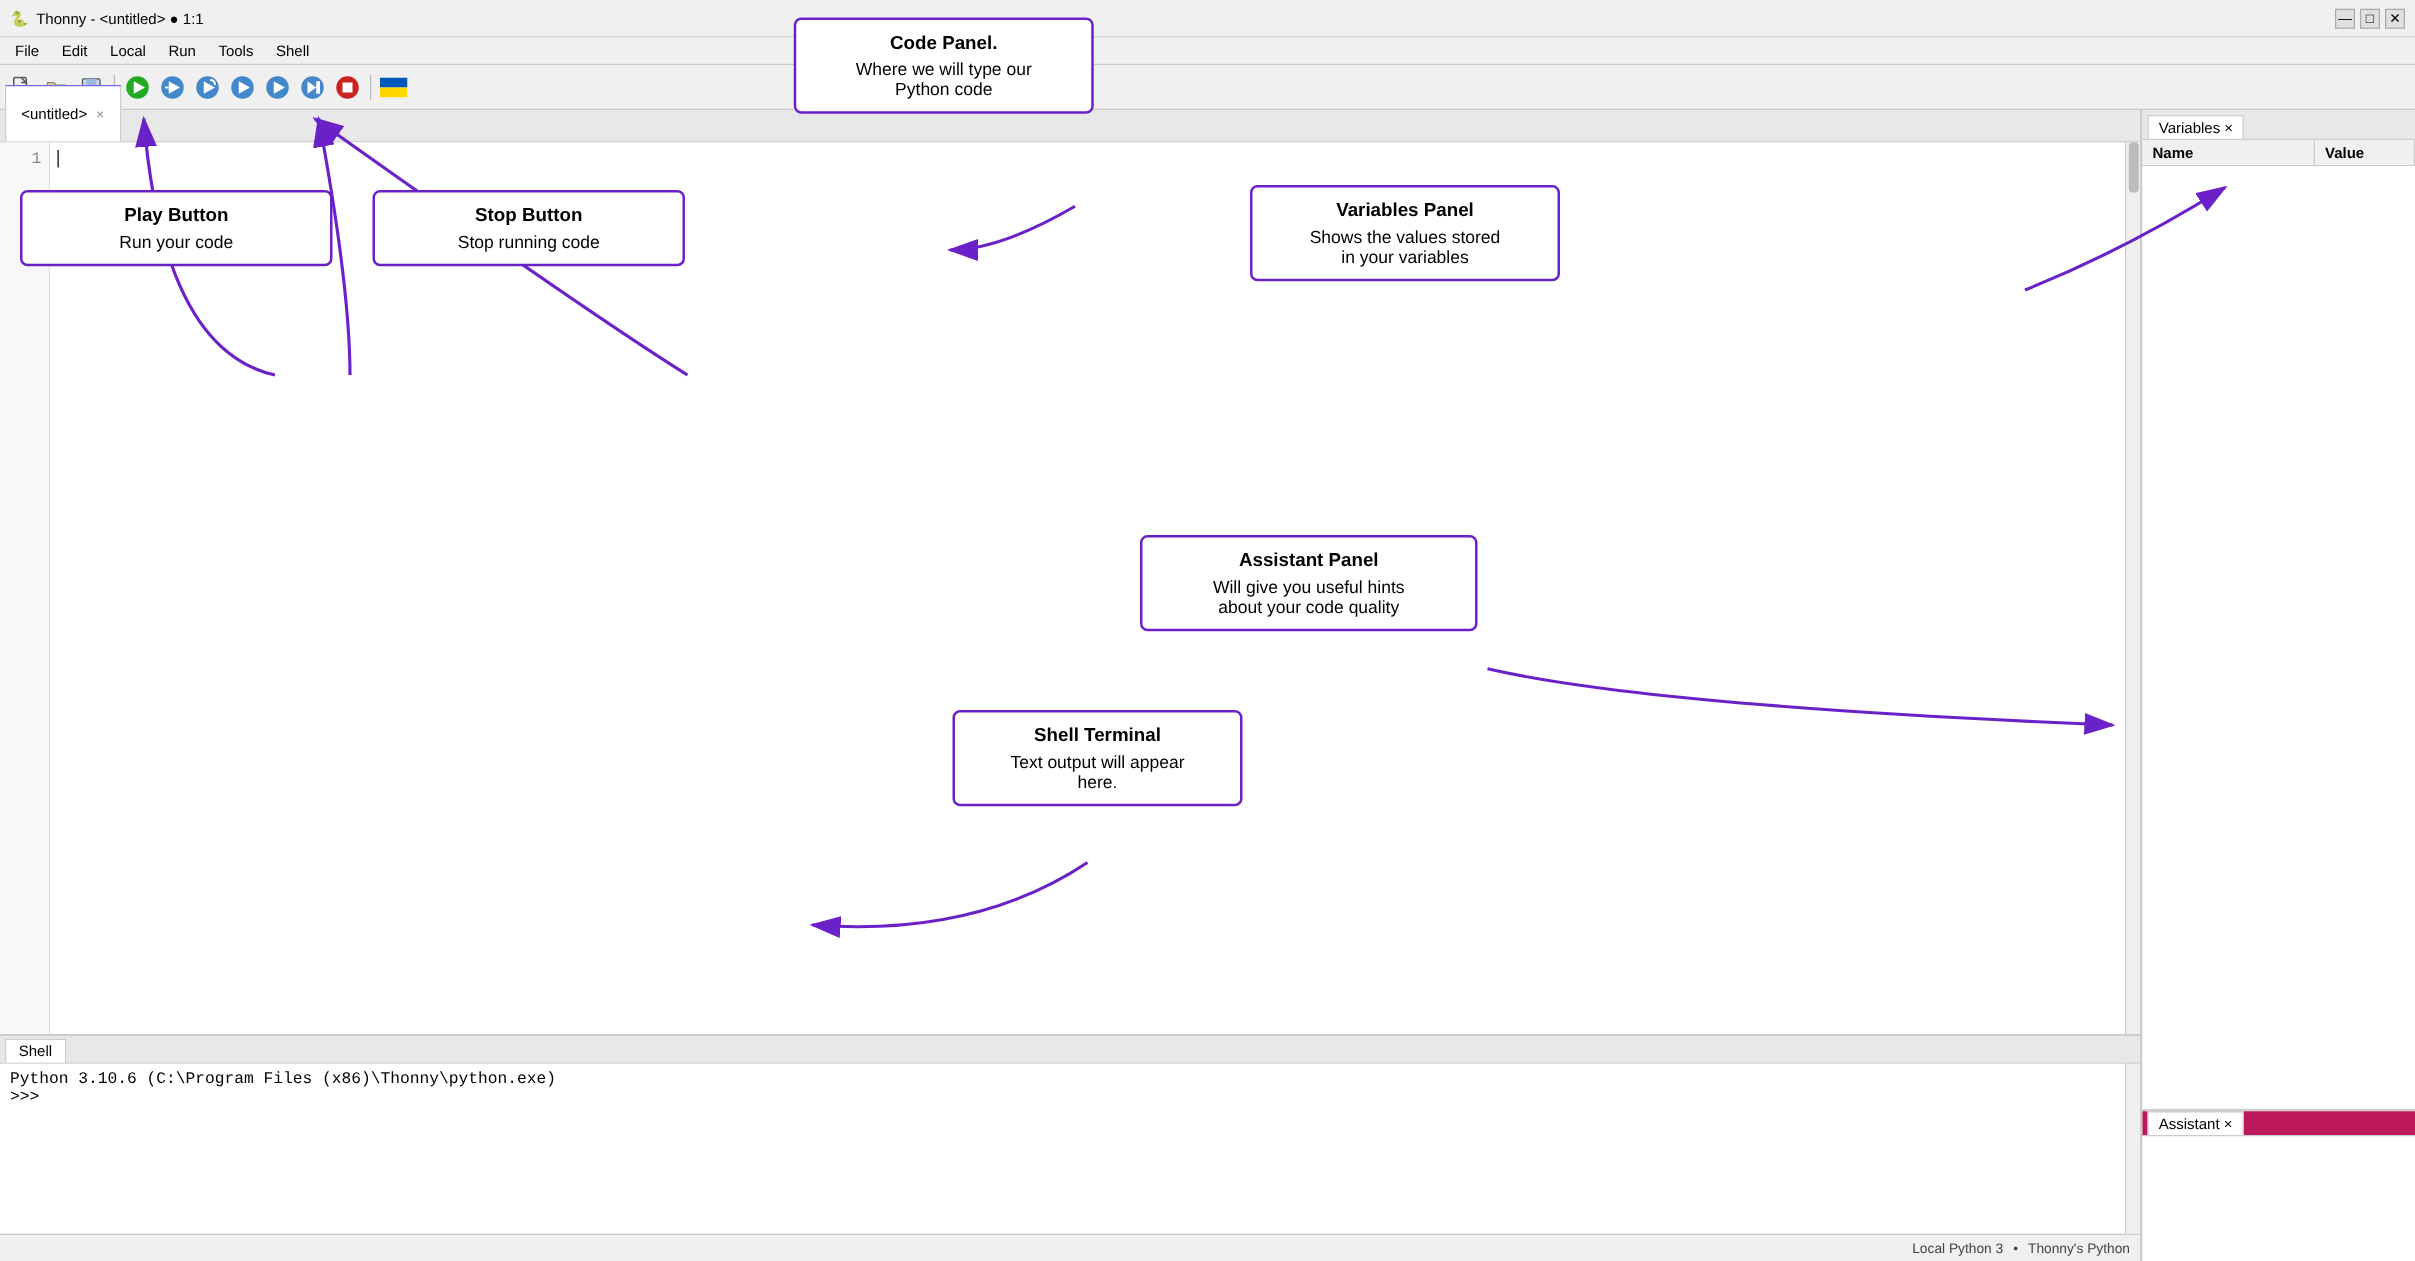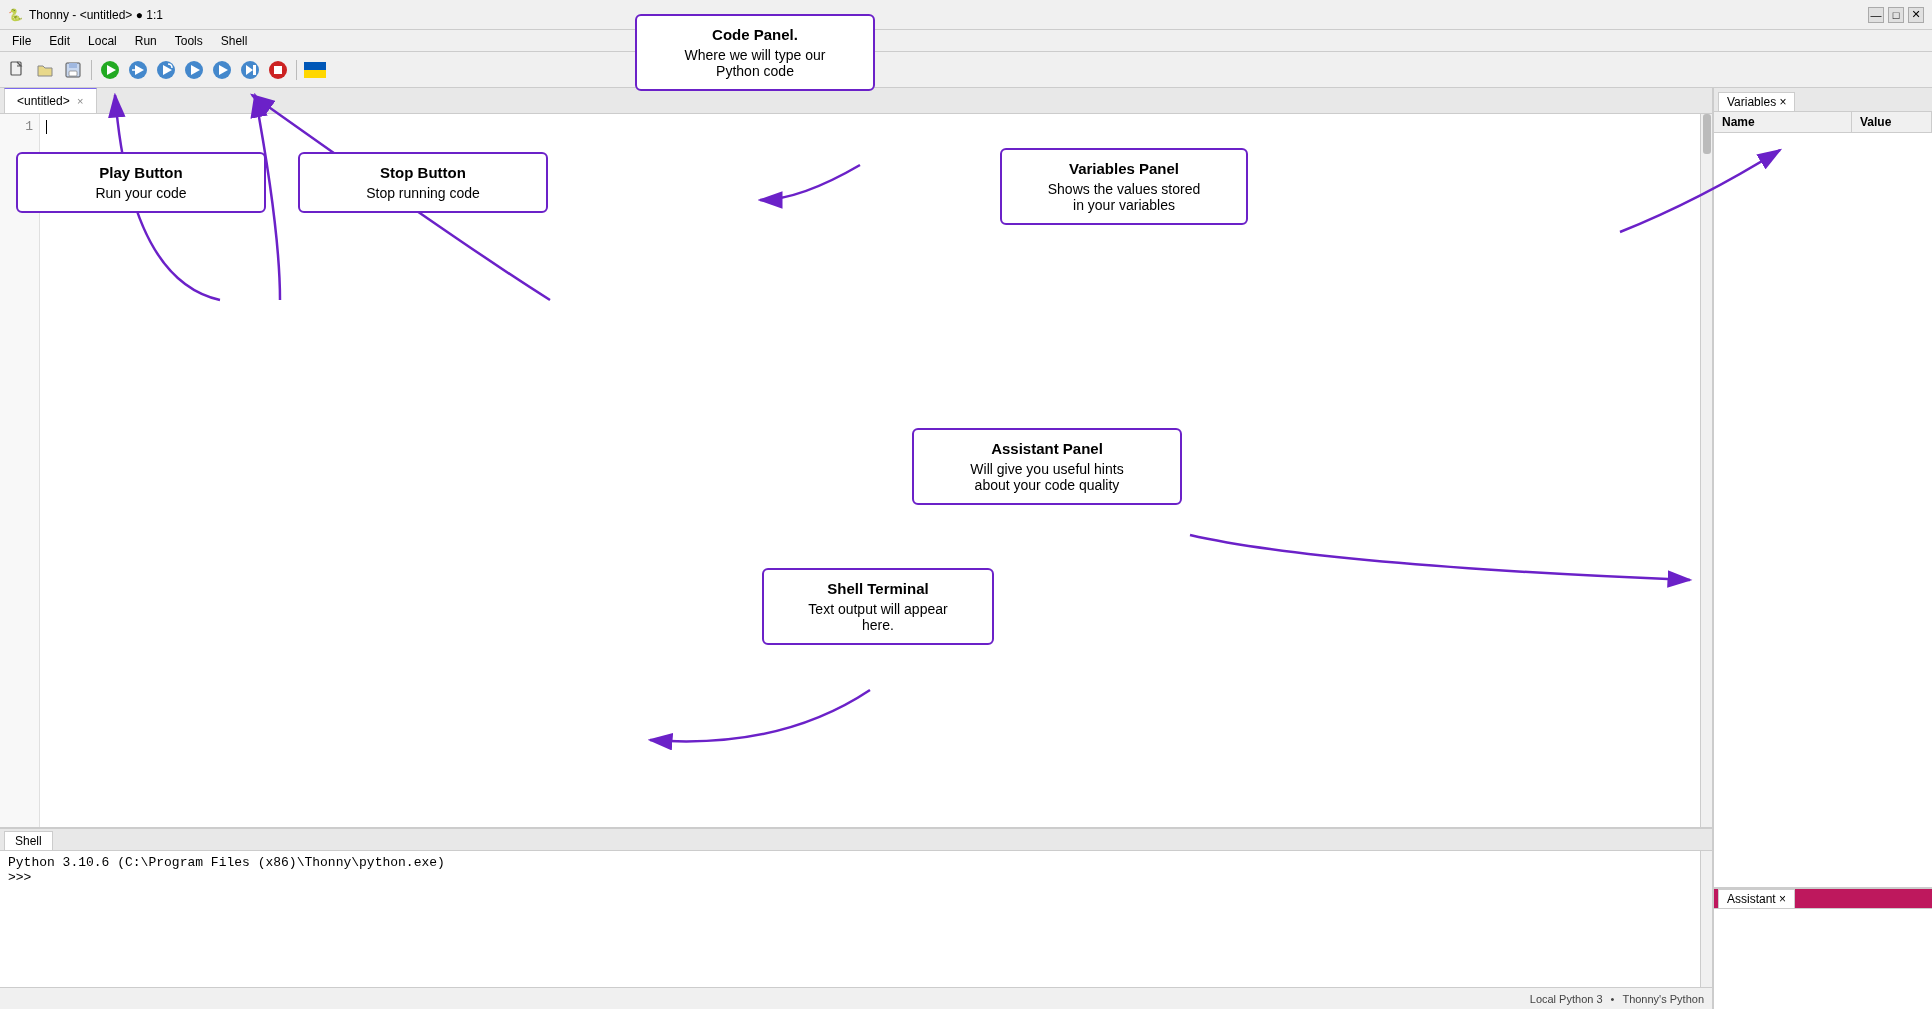--- a/index.html
+++ b/index.html
@@ -107,21 +107,21 @@
     
     #code-tabs {
       height: 26px;
       background: #e8e8e8;
       border-bottom: 1px solid #ccc;
       display: flex;
       align-items: flex-end;
       padding: 0 4px;
     }
     .code-tab {
-      padding: 5px 12px;
+      padding: 15px 12px;
       font-size: 12px;
       background: #f5f5f5;
       border: 1px solid #ccc;
       border-bottom: none;
       cursor: pointer;
       margin-right: 2px;
     }
     .code-tab.active {
       background: #ffffff;
       border-top: 1px solid #7b68ee;

